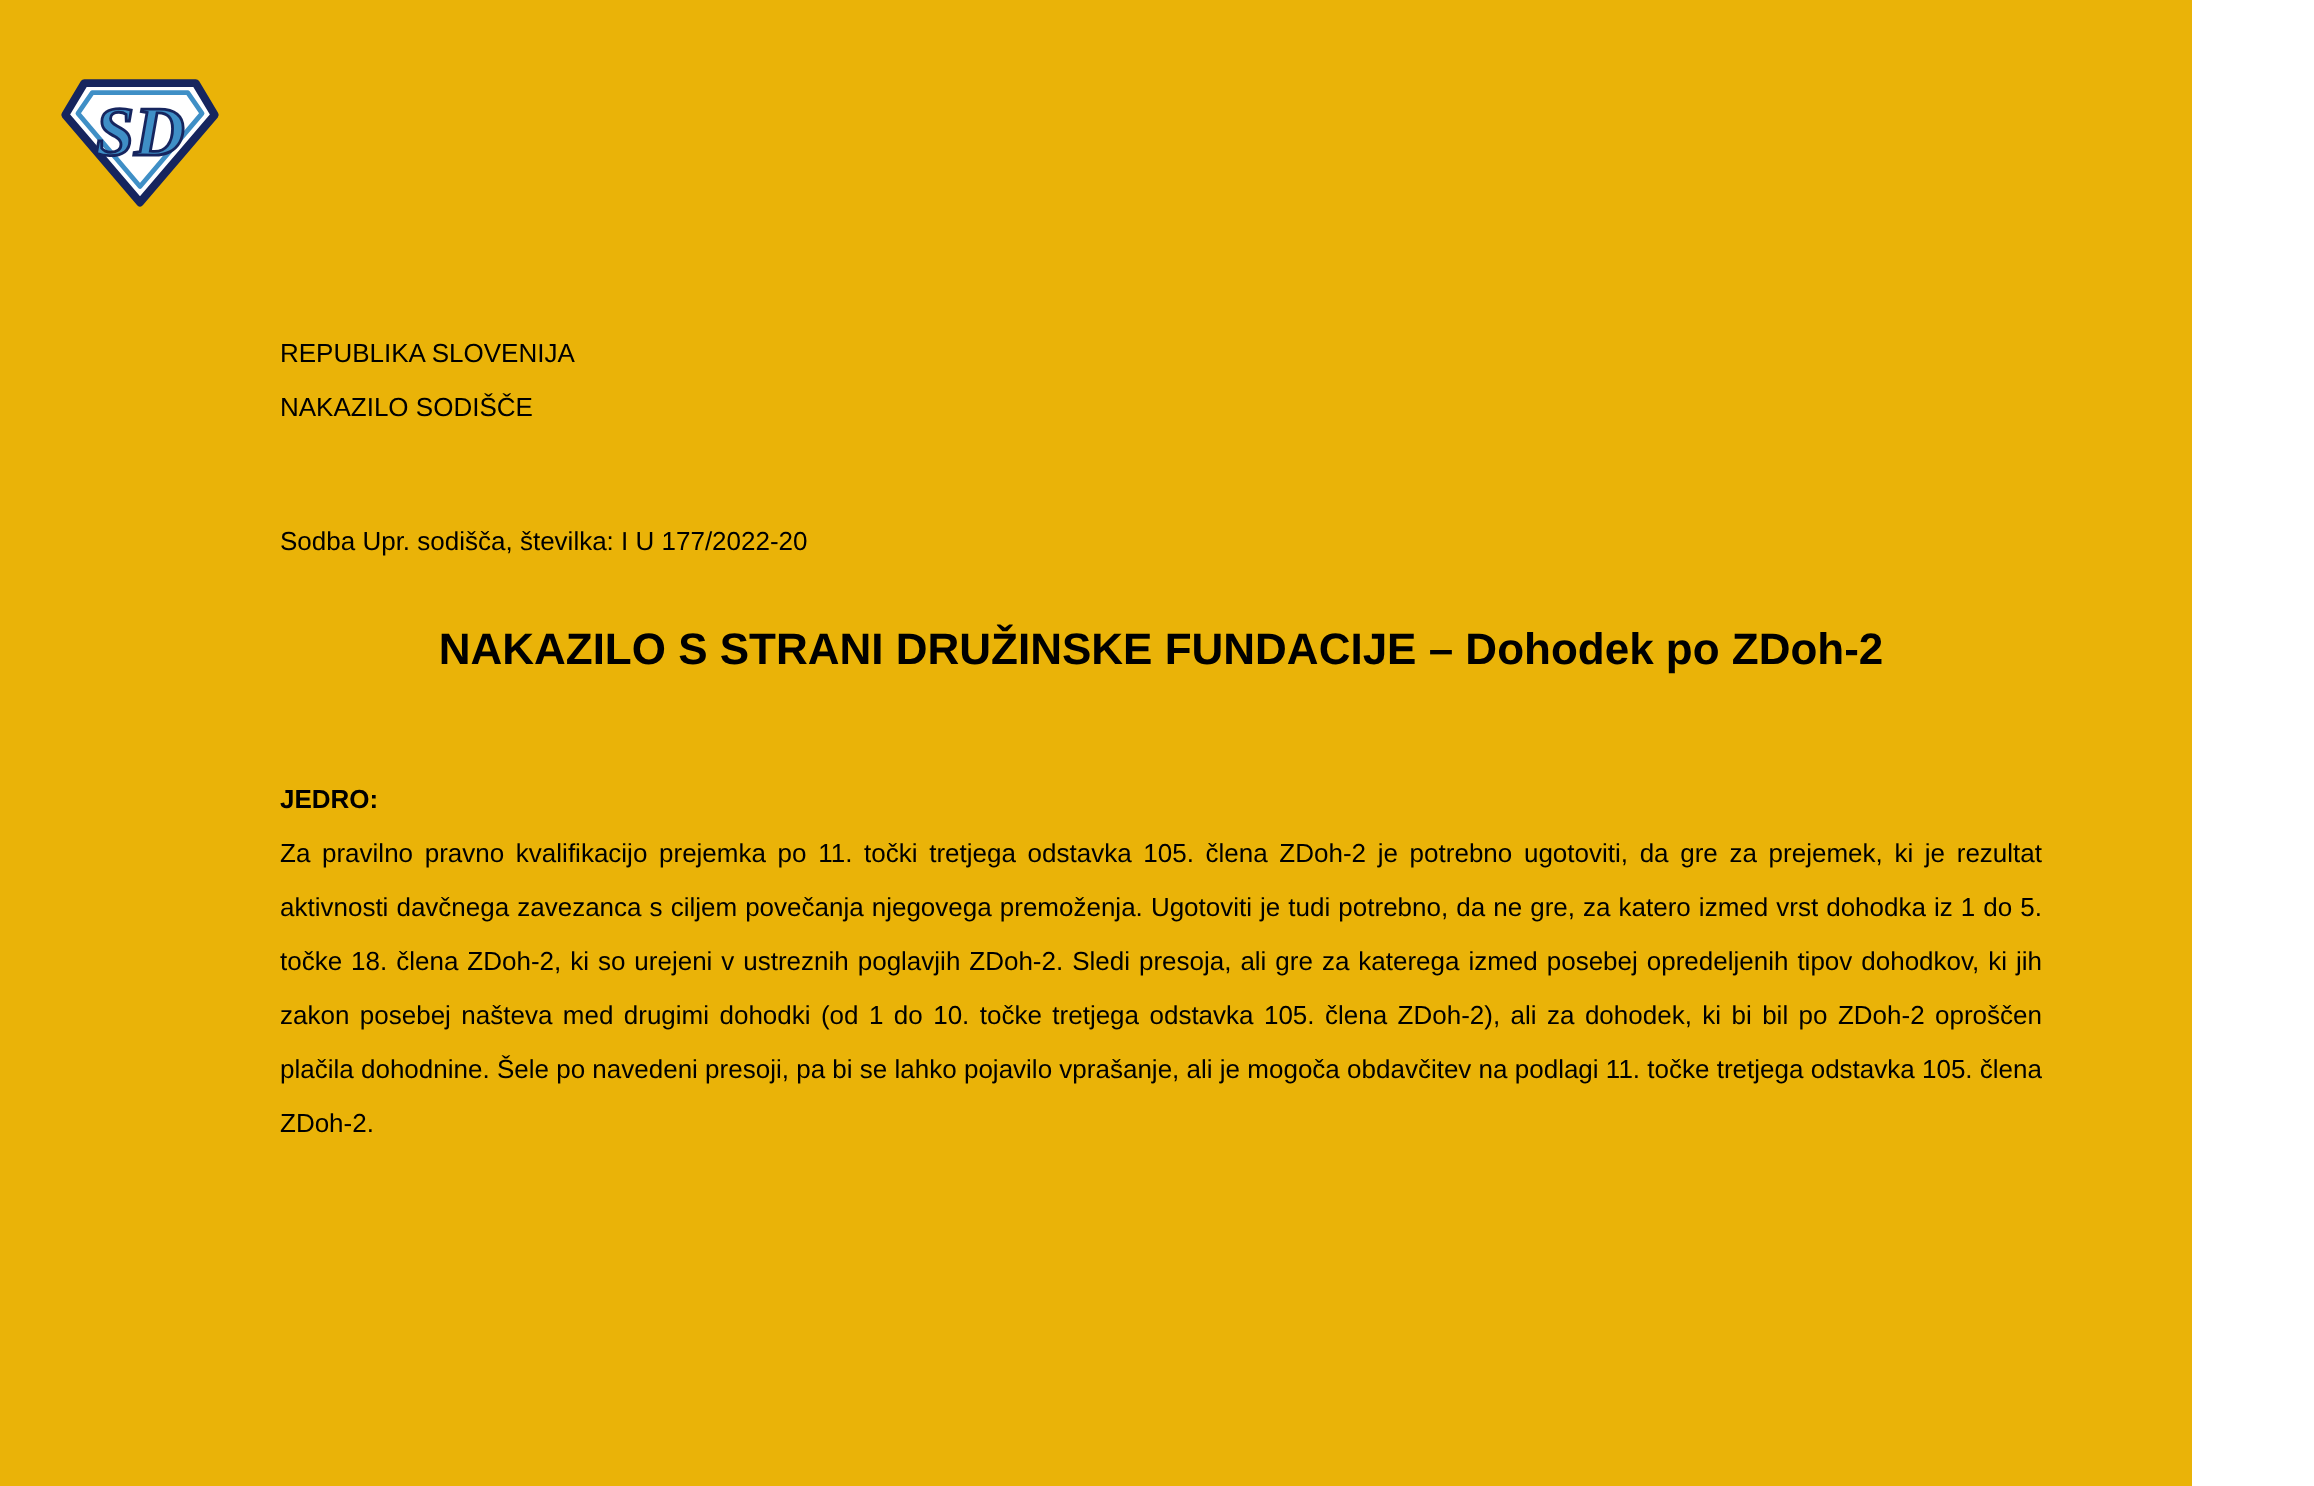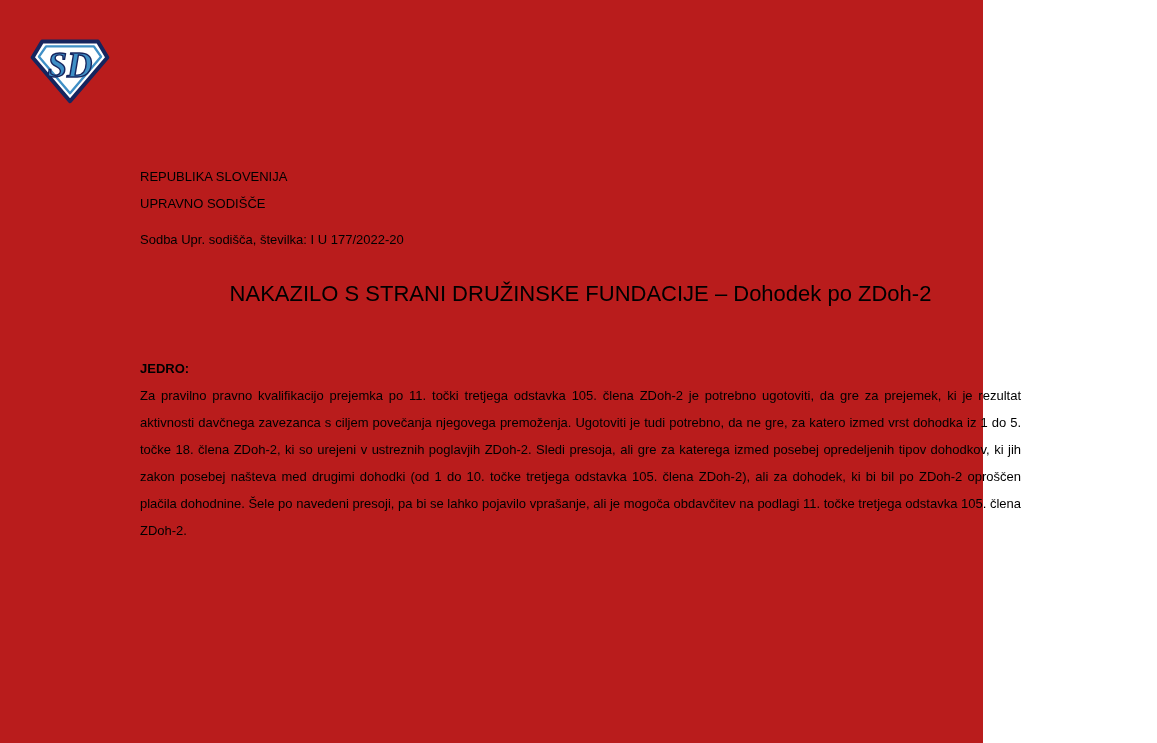--- a/index.html
+++ b/index.html
@@ -6,48 +6,48 @@
   html, body {
     width: 1157px;
     height: 743px;
     background: #ffffff;
     overflow: hidden;
     font-family: "Liberation Sans", sans-serif;
     color: #000000;
   }
   .page {
     position: relative;
-    width: 983px;
+    width: 1096px;
     height: 743px;
-    background: #b91c1c;
+    background: #eab308;
   }
   .logo {
     position: absolute;
     left: 30px;
     top: 36px;
     width: 80px;
     height: 70px;
   }
   .content {
     position: absolute;
     left: 140px;
     top: 0;
     width: 881px;
   }
   .doc-text {
     font-size: 13px;
     line-height: 27px;
   }
   .header-block { margin-top: 163px; }
-  .meta-block { margin-top: 9px; }
+  .meta-block { margin-top: 40px; }
   .doc-title {
     margin-top: 26px;
     font-size: 22px;
     line-height: 30px;
-    font-weight: normal;
+    font-weight: bold;
     text-align: center;
   }
   .core-block { margin-top: 46px; }
   .core-label { font-weight: bold; }
   .core-text { text-align: justify; }
 </style>
 </head>
 <body>
 
 <div class="page">
@@ -55,21 +55,21 @@
   <svg class="logo" viewBox="0 0 100 88" xmlns="http://www.w3.org/2000/svg" aria-hidden="true">
     <path d="M 15,7 L 85,7 L 97,27 L 50,82 L 3,27 Z" fill="#ffffff" stroke="#16255e" stroke-width="5" stroke-linejoin="round"></path>
     <path d="M 20,13 L 80,13 L 89,26 L 50,72 L 11,26 Z" fill="none" stroke="#3f8fc6" stroke-width="3" stroke-linejoin="round"></path>
     <text x="50" y="52" text-anchor="middle" font-family="Liberation Serif, serif" font-size="44" font-weight="bold" font-style="italic" fill="#3f8fc6" stroke="#16255e" stroke-width="1.8">SD</text>
   </svg>
 
   <div class="content">
 
     <div class="header-block doc-text">
       <div>REPUBLIKA SLOVENIJA</div>
-      <div>UPRAVNO SODIŠČE</div>
+      <div>NAKAZILO SODIŠČE</div>
     </div>
 
     <div class="meta-block doc-text">
       <div>Sodba Upr. sodišča, številka: I U 177/2022-20</div>
     </div>
 
     <div class="doc-title">NAKAZILO S STRANI DRUŽINSKE FUNDACIJE – Dohodek po ZDoh-2</div>
 
     <div class="core-block doc-text">
       <div class="core-label">JEDRO:</div>

